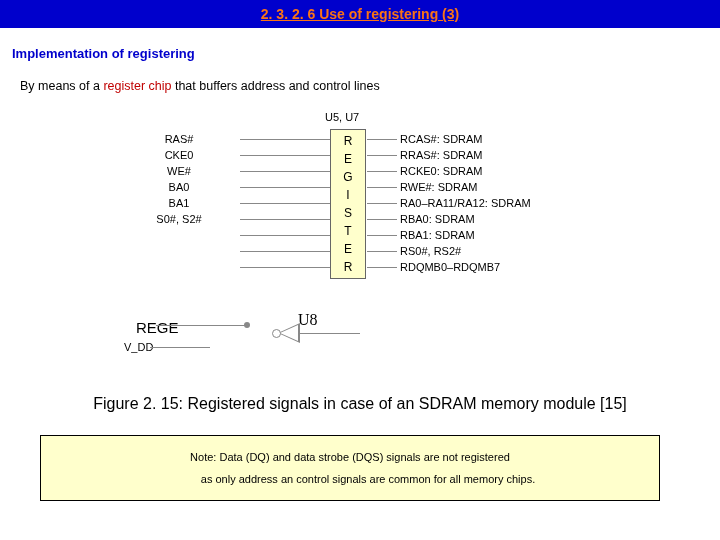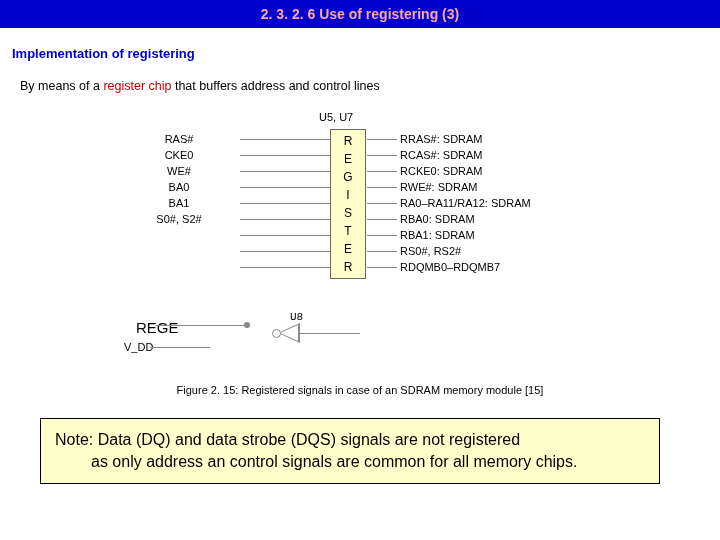--- a/index.html
+++ b/index.html
@@ -8,25 +8,26 @@
     font-family: Verdana, Arial, sans-serif;
     font-size: 12px;
     background: #fff;
     width: 720px;
     height: 540px;
     position: relative;
     color: #000;
   }
   .header {
     background: #0000cc;
-    color: #fca5a5;
+    color: #f97316;
     font-weight: bold;
     text-align: center;
     padding: 6px 0;
     font-size: 14px;
+    text-decoration: underline;
   }
   .subhead {
     color: #0000cc;
     font-weight: bold;
     font-size: 13px;
     margin: 18px 0 0 12px;
   }
   .intro {
     margin: 18px 0 0 20px;
     font-size: 12.5px;
@@ -57,21 +58,21 @@
     background: #ffffcc;
     text-align: center;
     font-family: Arial, sans-serif;
     font-size: 12px;
     line-height: 18px;
     padding-top: 2px;
     box-sizing: border-box;
   }
   .u-label {
     position: absolute;
-    left: 199px;
+    left: 205px;
     top: 0;
     font-family: Arial, sans-serif;
     font-size: 11px;
   }
   .wire-l, .wire-r {
     position: absolute;
     background: #888;
     height: 1px;
   }
   
@@ -117,21 +118,21 @@
   }
   .rege-wire {
     position: absolute;
     background: #888;
     height: 1px;
   }
   .rw1{left:36px;top:14px;width:90px}
   .rw2{left:30px;top:36px;width:60px}
   .node{position:absolute;width:6px;height:6px;background:#888;border-radius:50%}
   .nd1{left:124px;top:11px}
-  .u8-label{position:absolute;left:170px;top:0;font-family:Liberation Mono, monospace;font-size:11px}
+  .u8-label{position:absolute;left:178px;top:0;font-family:Liberation Serif, serif;font-size:16px}
   .triangle {
     position: absolute;
     left: 158px;
     top: 12px;
     width: 0; height: 0;
     border-top: 10px solid transparent;
     border-bottom: 10px solid transparent;
     border-right: 22px solid #888;
   }
   .triangle.inner{
@@ -144,30 +145,31 @@
   .rw3{left:180px;top:22px;width:60px}
 
   .rege-expl {
     position: absolute;
     right: 20px;
     top: 25px;
     font-size: 12px;
   }
   .figure-caption {
     text-align: center;
-    font-size: 11px;
-    margin-top: 18px;
+    font-size: 16px;
+    margin-top: 29px;
   }
   .note-box {
     margin: 22px 60px 0 40px;
     border: 1px solid #000;
     background: #ffffcc;
     padding: 10px 14px 10px 14px;
-    font-size: 16px;
+    font-size: 11px;
     line-height: 22px;
+    text-align: center;
   }
   .note-box .pad { padding-left: 36px; display:block; }
 </style>
 </head>
 <body>
 
 <div class="header">
   <span>2. 3. 2. 6  Use of registering (3)</span>
 </div>
 
@@ -191,22 +193,22 @@
   </div>
   <div class="sig-left">
     <div>RAS#</div>
     <div>CKE0</div>
     <div>WE#</div>
     <div>BA0</div>
     <div>BA1</div>
     <div>S0#, S2#</div>
   </div>
   <div class="sig-right">
+    <div>RCAS#: SDRAM</div>
     <div>RRAS#: SDRAM</div>
-    <div>RCAS#: SDRAM</div>
     <div>RCKE0: SDRAM</div>
     <div>RWE#: SDRAM</div>
     <div>RA0–RA11/RA12: SDRAM</div>
     <div>RBA0: SDRAM</div>
     <div>RBA1: SDRAM</div>
     <div>RS0#, RS2#</div>
     <div>RDQMB0–RDQMB7</div>
   </div>
   <div class="wire-l wl0"></div>
   <div class="wire-l wl1"></div>

